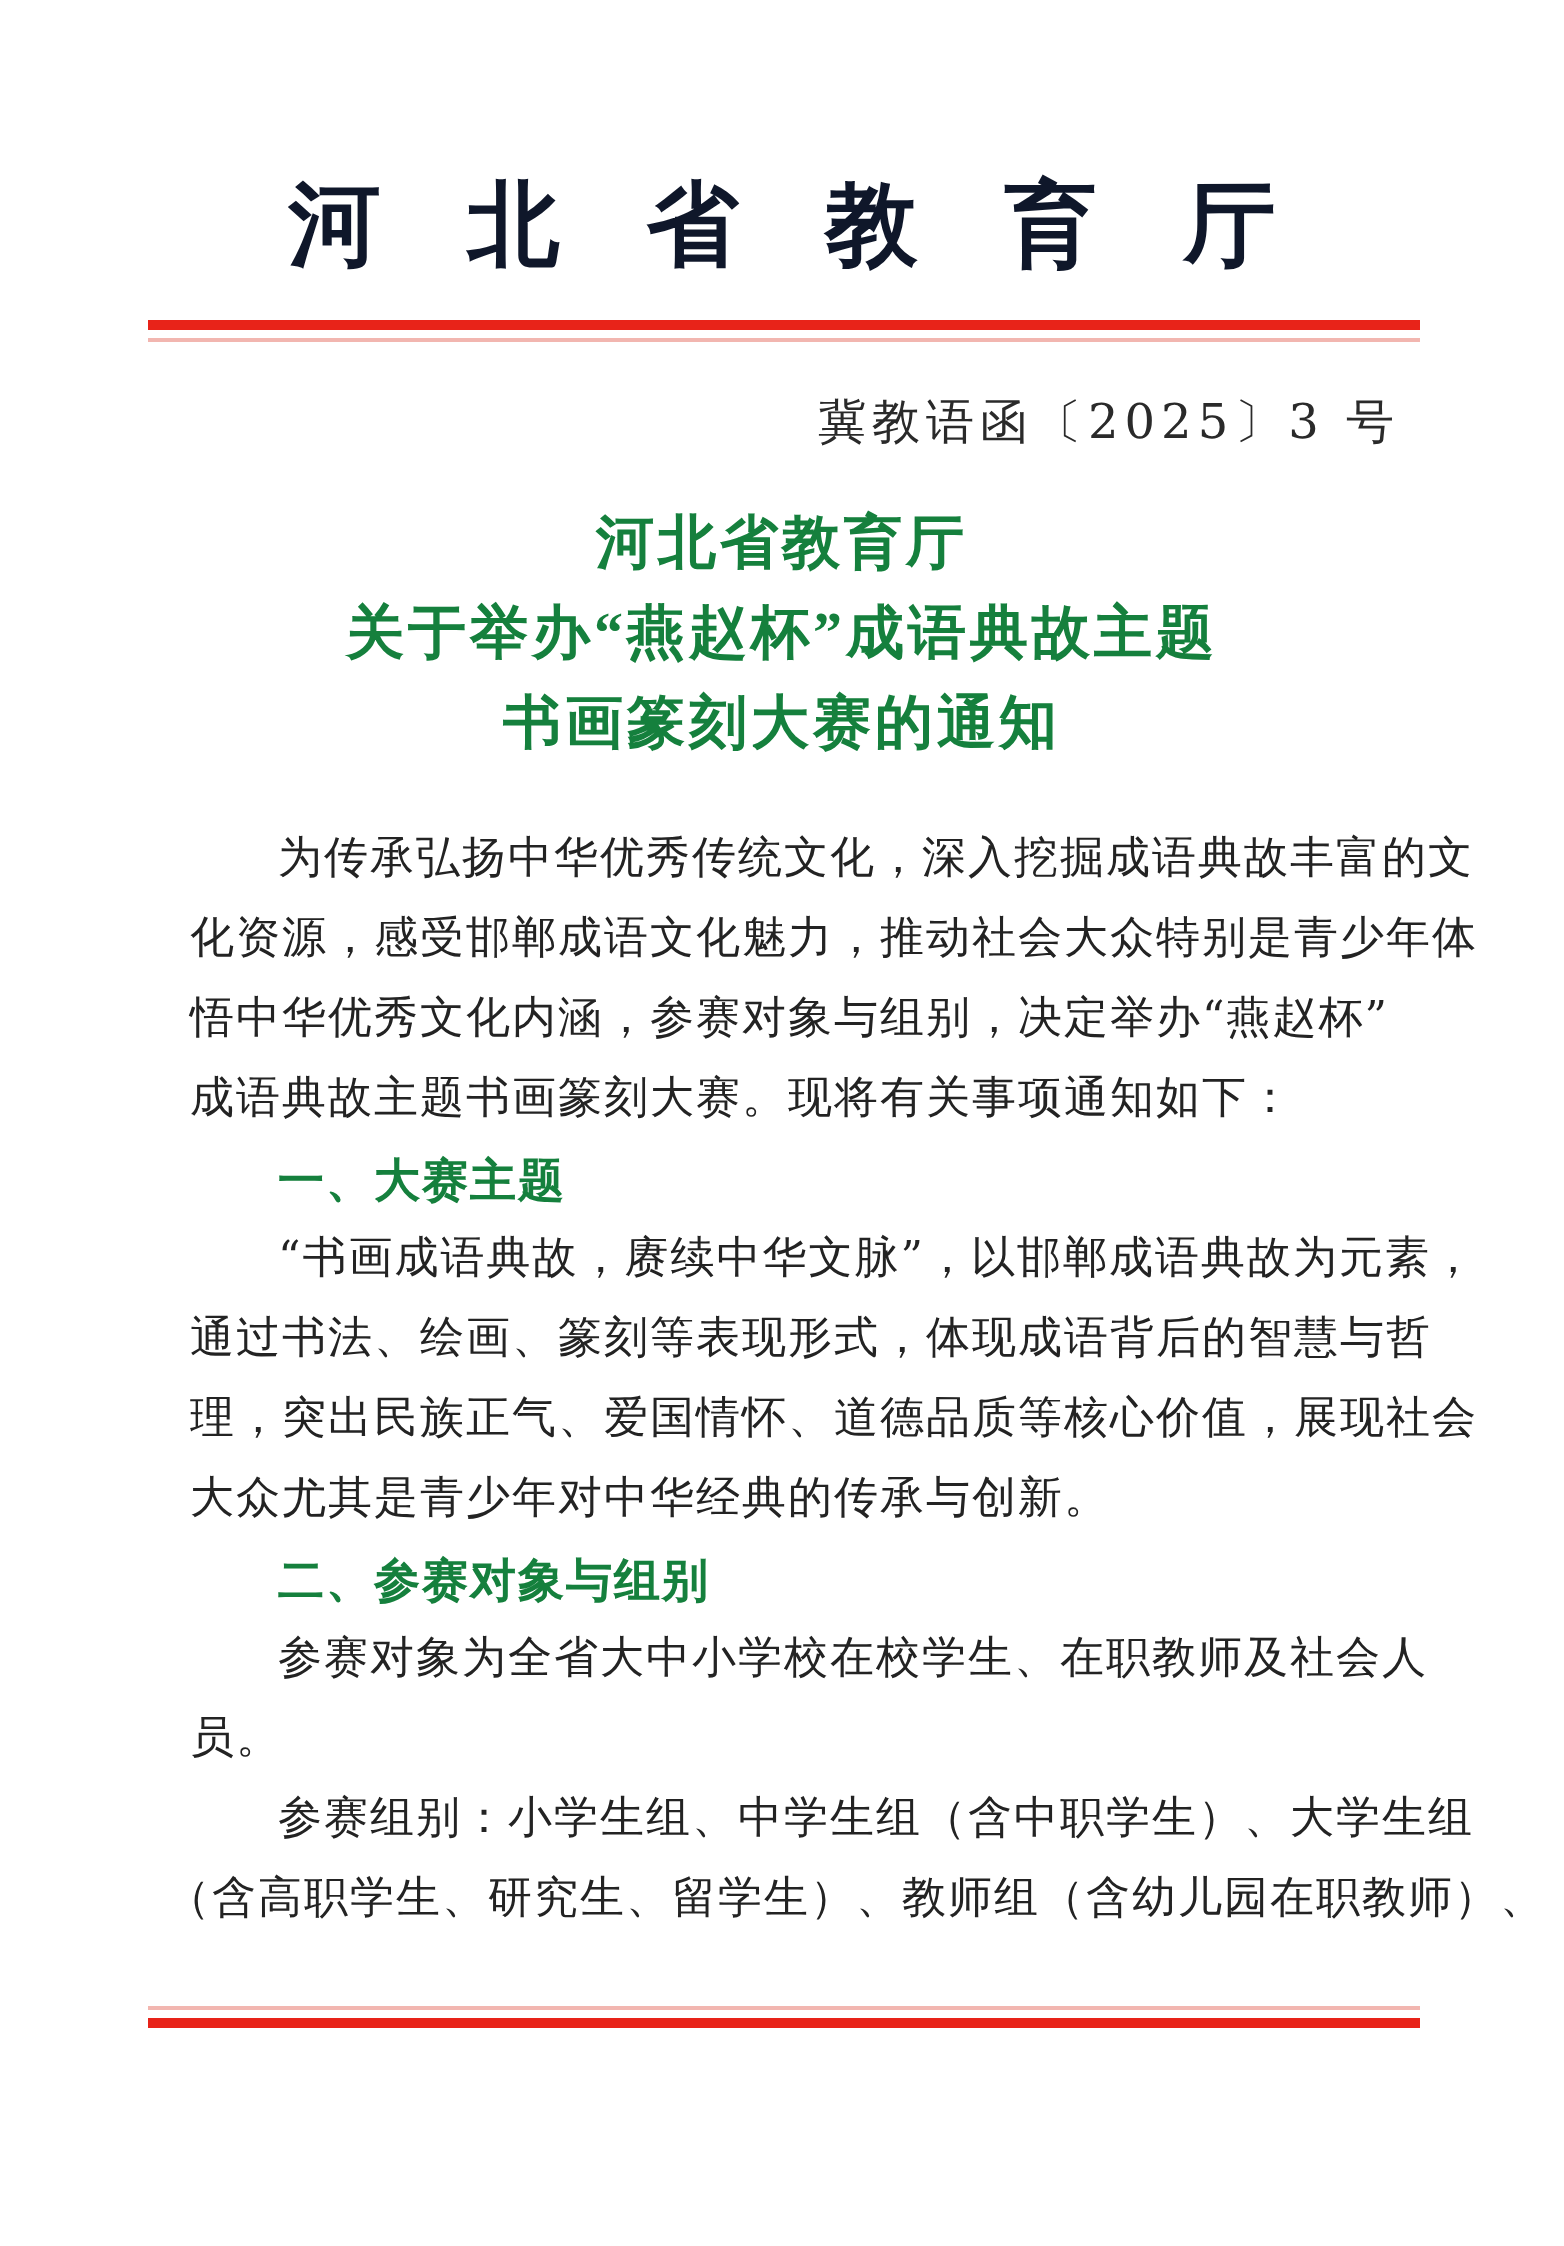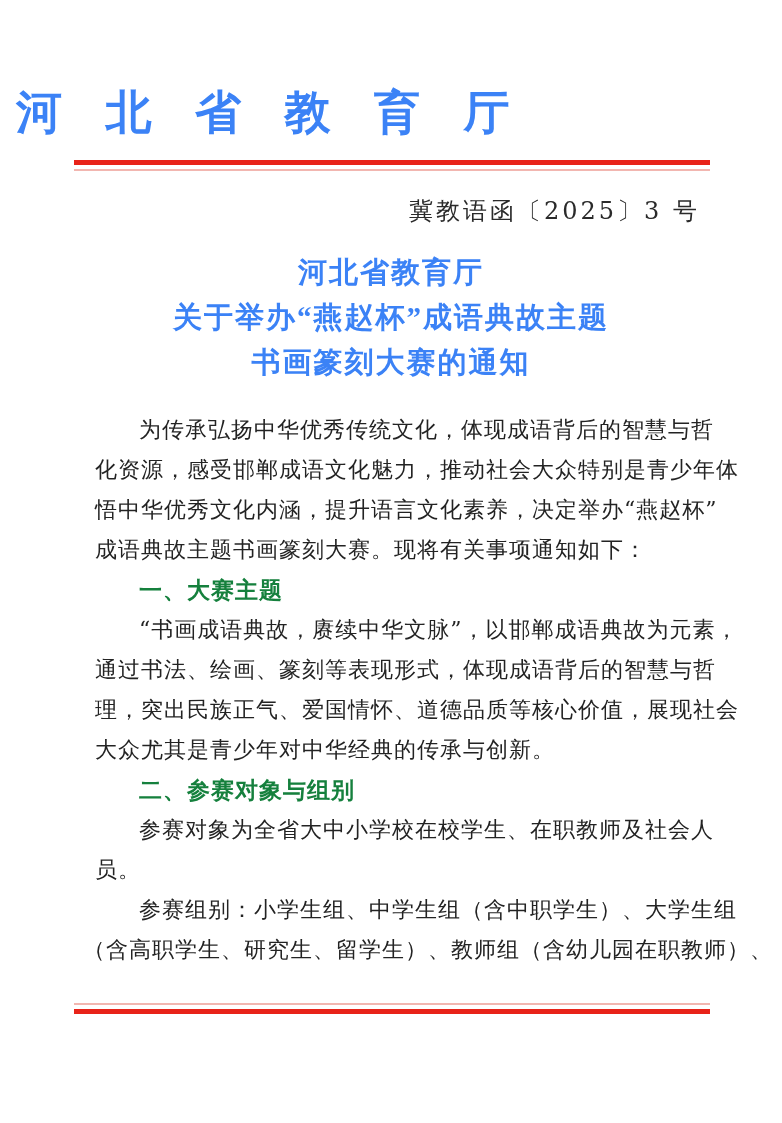--- a/index.html
+++ b/index.html
@@ -13,27 +13,28 @@
     font-family: "DejaVu Serif", "Liberation Serif", serif;
     color: #1f1f1f;
   }
 
   
   .letterhead {
     position: absolute;
     top: 86px;
     left: 0;
     right: 0;
+    text-align: center;
     font-family: "Liberation Serif", "DejaVu Serif", serif;
     font-weight: bold;
     font-size: 46px;
     line-height: 54px;
     letter-spacing: 16px;
     padding-left: 16px; 
-    color: #3b82f6;
+    color: #0f172a;
     white-space: nowrap;
   }
 
   .rule { position: absolute; left: 74px; right: 72px; }
   .rule-top-thick  { top: 160px; height: 5px; background: #e82319; }
   .rule-top-thin   { top: 169px; height: 2px; background: #f2b6b0; }
   .rule-bot-thin   { top: 1003px; height: 2px; background: #f2b6b0; }
   .rule-bot-thick  { top: 1009px; height: 5px; background: #e82319; }
 
   
@@ -52,21 +53,21 @@
     position: absolute;
     top: 250px;
     left: 0;
     right: 0;
     text-align: center;
     font-family: "Liberation Serif", "DejaVu Serif", serif;
     font-weight: bold;
     font-size: 29px;
     line-height: 45px;
     letter-spacing: 2px;
-    color: #3b82f6;
+    color: #15803d;
   }
   .doc-title .t-line { white-space: nowrap; }
 
   
   .body-text {
     position: absolute;
     top: 410px;
     left: 95px;
     width: 607px;
     font-size: 22px;
@@ -99,23 +100,23 @@
 
   <div class="doc-number">冀教语函〔2025〕3 号</div>
 
   <div class="doc-title">
     <div class="t-line">河北省教育厅</div>
     <div class="t-line">关于举办“燕赵杯”成语典故主题</div>
     <div class="t-line">书画篆刻大赛的通知</div>
   </div>
 
   <div class="body-text">
-    <div class="b-line indent">为传承弘扬中华优秀传统文化，体现成语背后的智慧与哲</div>
+    <div class="b-line indent">为传承弘扬中华优秀传统文化，深入挖掘成语典故丰富的文</div>
     <div class="b-line">化资源，感受邯郸成语文化魅力，推动社会大众特别是青少年体</div>
-    <div class="b-line">悟中华优秀文化内涵，提升语言文化素养，决定举办“燕赵杯”</div>
+    <div class="b-line">悟中华优秀文化内涵，参赛对象与组别，决定举办“燕赵杯”</div>
     <div class="b-line">成语典故主题书画篆刻大赛。现将有关事项通知如下：</div>
     <div class="b-line indent heading">一、大赛主题</div>
     <div class="b-line indent">“书画成语典故，赓续中华文脉”，以邯郸成语典故为元素，</div>
     <div class="b-line">通过书法、绘画、篆刻等表现形式，体现成语背后的智慧与哲</div>
     <div class="b-line">理，突出民族正气、爱国情怀、道德品质等核心价值，展现社会</div>
     <div class="b-line">大众尤其是青少年对中华经典的传承与创新。</div>
     <div class="b-line indent heading">二、参赛对象与组别</div>
     <div class="b-line indent">参赛对象为全省大中小学校在校学生、在职教师及社会人</div>
     <div class="b-line">员。</div>
     <div class="b-line indent">参赛组别：小学生组、中学生组（含中职学生）、大学生组</div>

